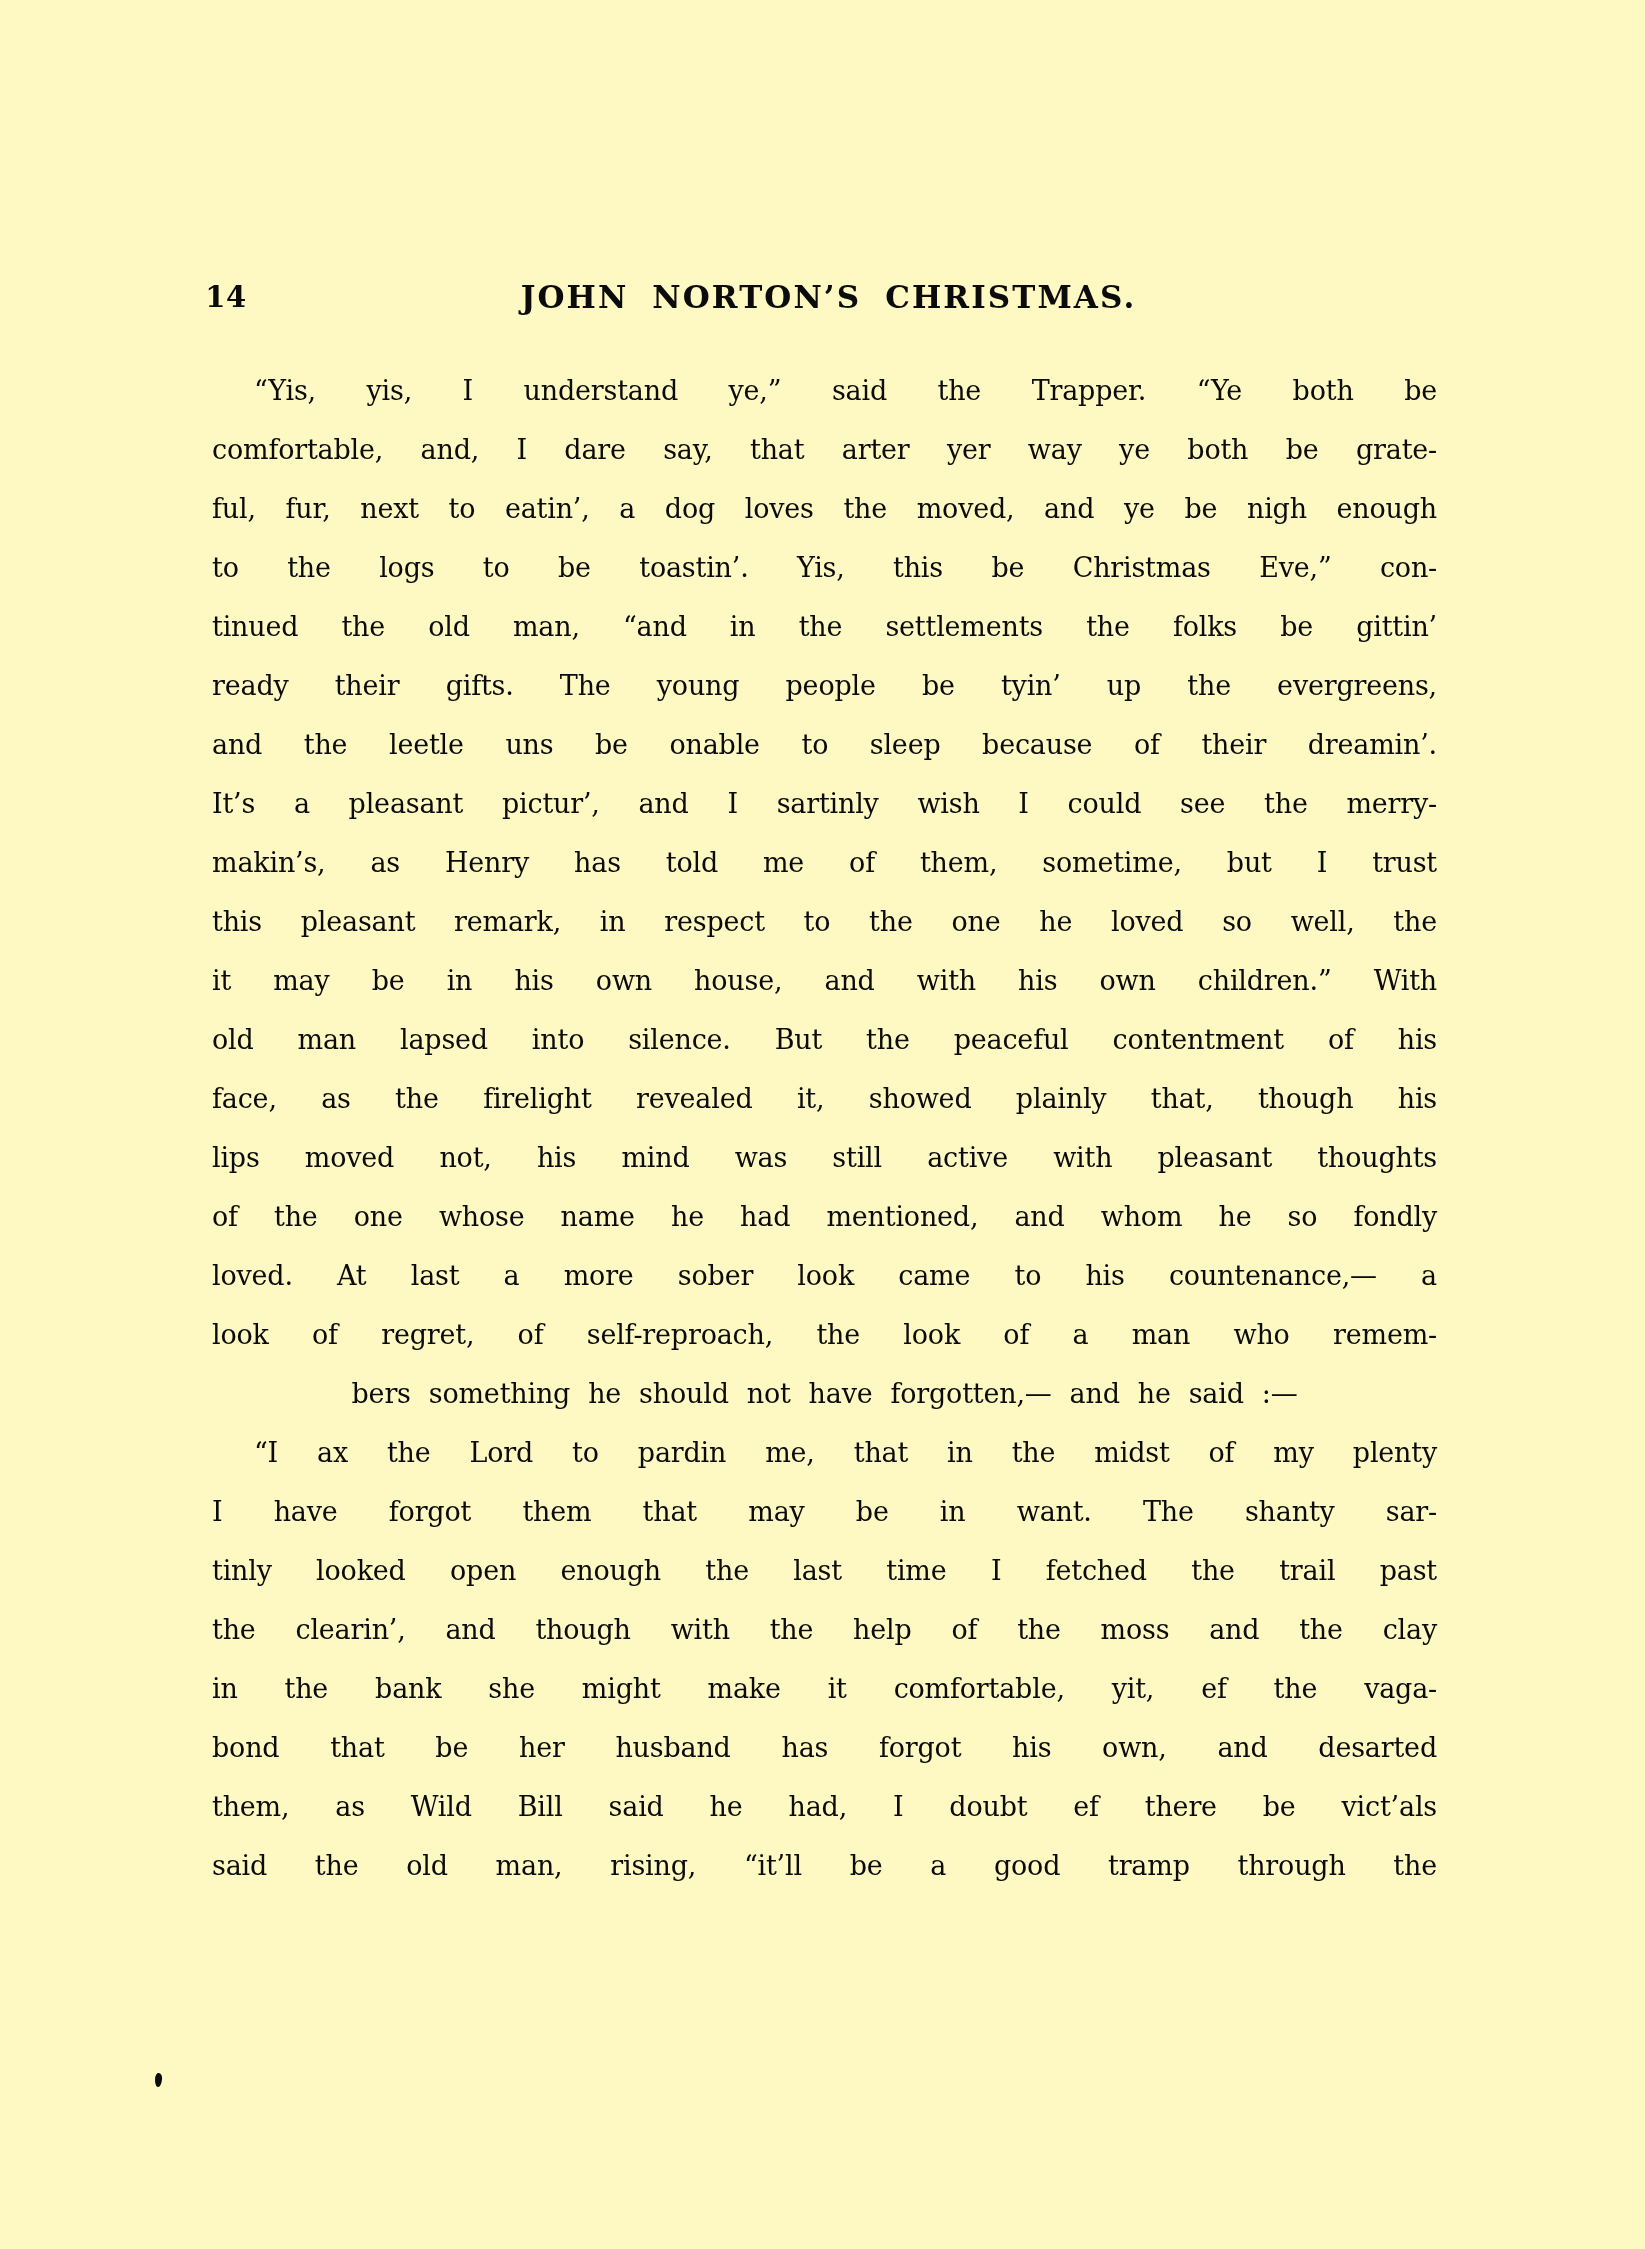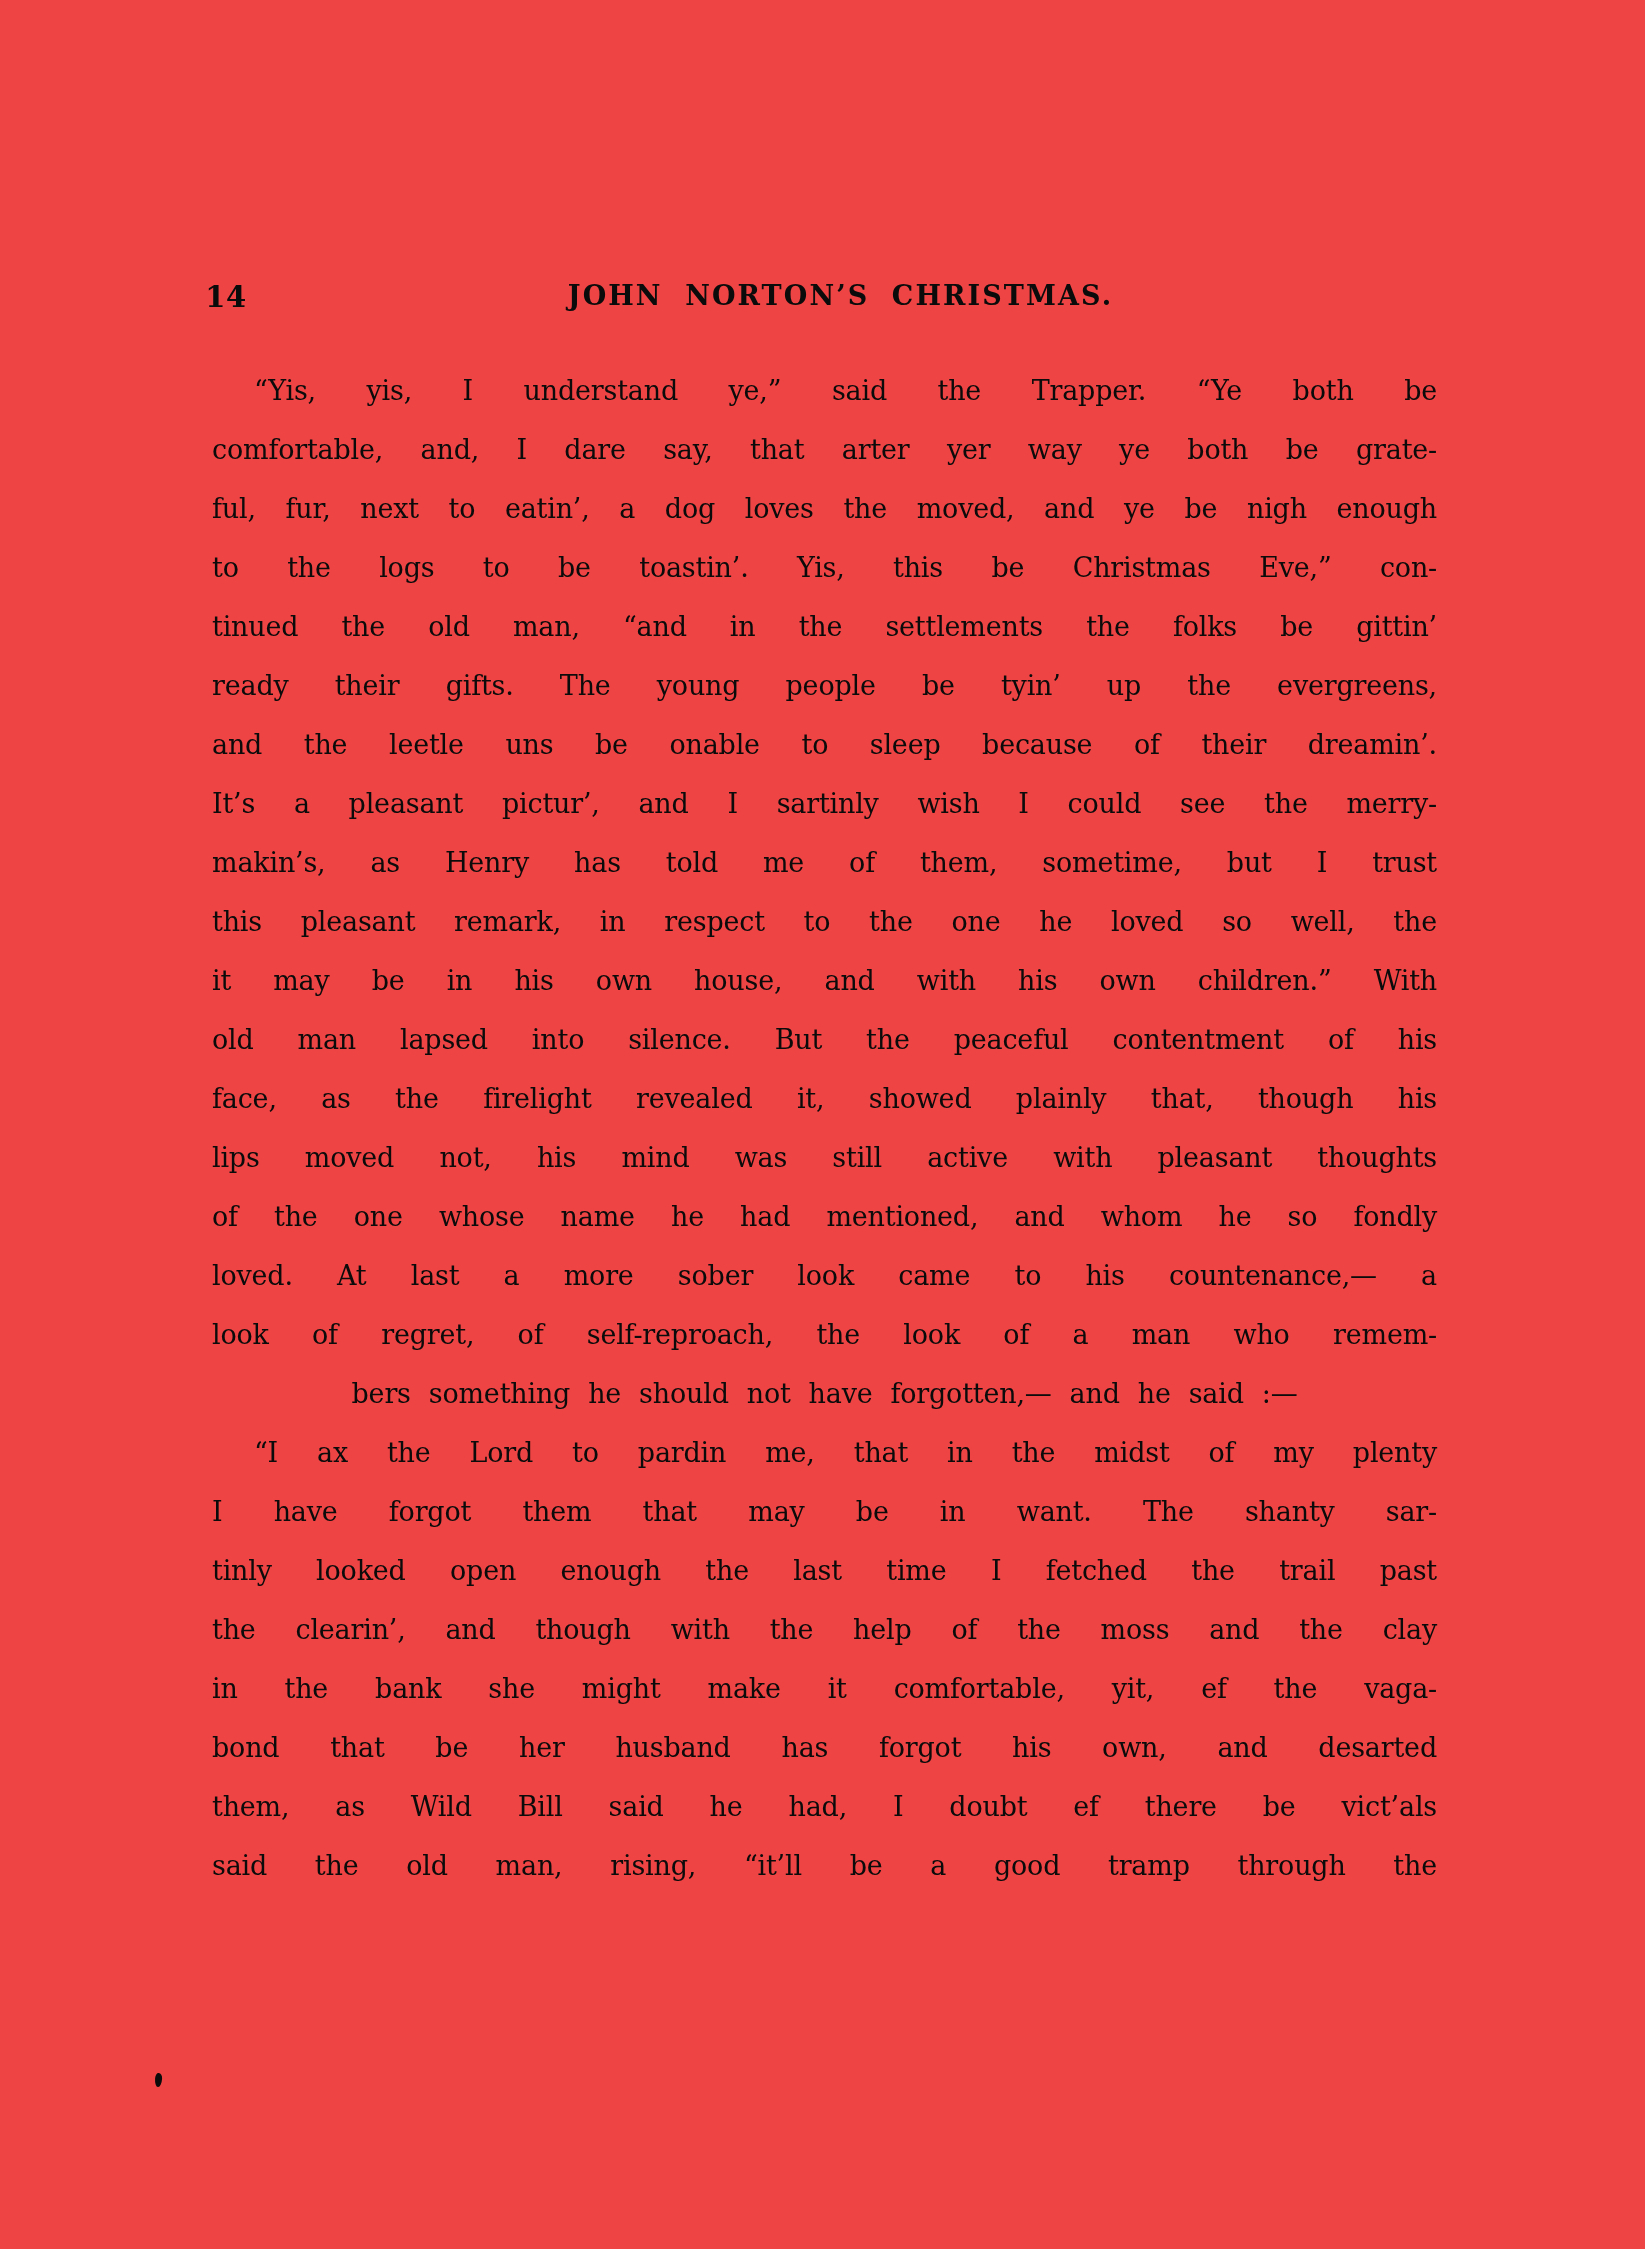--- a/index.html
+++ b/index.html
@@ -4,21 +4,21 @@
 <style>
   html, body {
     margin: 0;
     padding: 0;
     background: #ffffff;
   }
   .sheet {
     position: relative;
     width: 1645px;
     height: 2250px;
-    background: #ef4444;
+    background: #fef9c3;
     overflow: hidden;
     font-family: "DejaVu Serif", serif;
     color: #0b0b0b;
   }
   
   .page-head {
     position: absolute;
     left: 212px;
     top: 279px;
     width: 1225px;
@@ -28,25 +28,25 @@
     position: absolute;
     left: -6.8px;
     top: 4.1px;
     font-size: 29px;
     font-weight: bold;
     letter-spacing: 0.7px;
     line-height: 1;
   }
   .running-header {
     position: absolute;
-    left: 16px;
+    left: 4px;
     top: 2.7px;
     width: 100%;
     text-align: center;
-    font-size: 27px;
+    font-size: 31px;
     font-weight: bold;
     letter-spacing: 2.1px;
     word-spacing: 11px;
     line-height: 1;
     white-space: nowrap;
   }
   
   .text-block {
     position: absolute;
     left: 212px;

